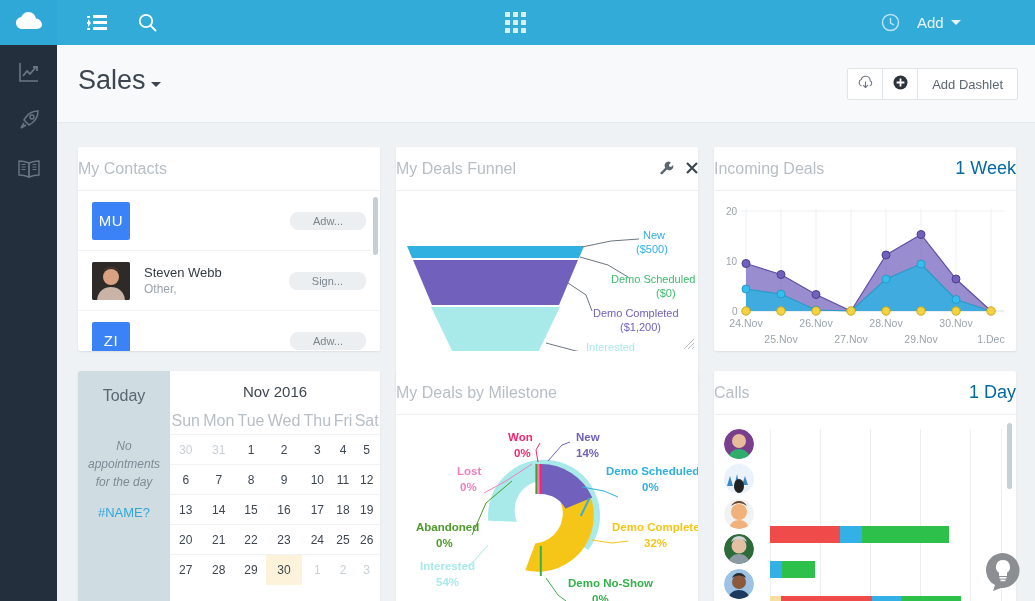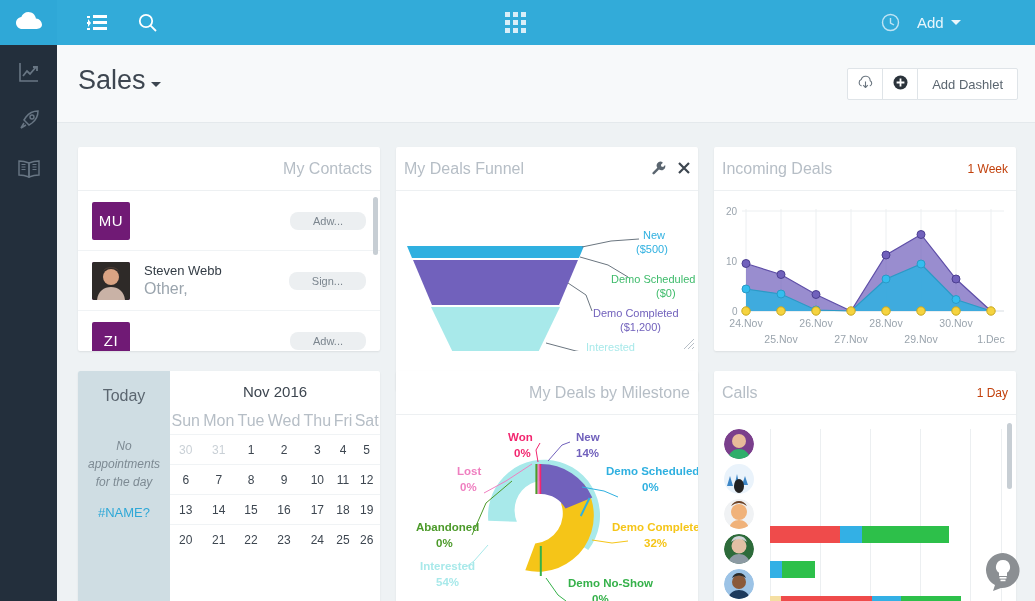--- a/index.html
+++ b/index.html
@@ -76,42 +76,42 @@
   #btn-add-dashlet { padding: 0 14px; margin-left: -1px; border-radius: 0 2px 2px 0; }
 
   
   #dashboard { position: absolute; left: 57px; top: 123px; width: 978px; height: 478px; }
   .dashlet {
     position: absolute; background: #fff; border-radius: 2px;
     box-shadow: 0 1px 2px rgba(0,0,0,.08); overflow: hidden;
   }
   .dashlet-head {
     height: 44px; border-bottom: 1px solid #edf0f2;
-    display: flex; align-items: center; padding: 0 8px; justify-content: flex-end;
+    display: flex; align-items: center; padding: 0 0;
   }
   .dashlet-title { font-size: 16px; color: #b6bec6; font-weight: 400; }
-  .dashlet-sub { margin-left: auto; font-size: 12px; color: #c2410c; }
+  .dashlet-sub { margin-left: auto; font-size: 18px; color: #0369a1; }
   .head-tools { margin-left: auto; display: flex; align-items: center; gap: 12px; color: #6b7680; }
   .head-tools span { cursor: pointer; font-size: 14px; line-height: 1; }
 
   
   #dash-contacts { left: 21px; top: 24px; width: 302px; height: 204px; }
   #contacts-body { position: relative; height: 160px; overflow: hidden; }
   .contact-row {
     display: flex; align-items: center; height: 60px; padding: 0 14px;
     border-bottom: 1px solid #f0f3f5; position: relative;
   }
   .c-avatar {
-    width: 38px; height: 38px; border-radius: 2px; background: #701a75;
+    width: 38px; height: 38px; border-radius: 2px; background: #3b82f6;
     color: #fff; display: flex; align-items: center; justify-content: center;
     font-size: 15px; letter-spacing: .5px; overflow: hidden; flex: none;
   }
   .c-text { margin-left: 14px; }
   .c-name { font-size: 13px; color: #333c45; }
-  .c-sub { font-size: 16px; color: #9aa4ad; margin-top: 2px; }
+  .c-sub { font-size: 12px; color: #9aa4ad; margin-top: 2px; }
   .c-badge {
     margin-left: auto; background: #eceff1; color: #7b858e;
     font-size: 11px; padding: 3px 23px; border-radius: 8px; white-space: nowrap;
   }
   #contacts-scroll {
     position: absolute; right: 2px; top: 6px; width: 5px; height: 58px;
     background: #c7ced4; border-radius: 3px; cursor: pointer;
   }
 
   
@@ -493,20 +493,29 @@
           </tr>
           <tr>
             <td>20</td>
             <td>21</td>
             <td>22</td>
             <td>23</td>
             <td>24</td>
             <td>25</td>
             <td>26</td>
           </tr>
+          <tr>
+            <td>27</td>
+            <td>28</td>
+            <td>29</td>
+            <td class="today">30</td>
+            <td class="muted">1</td>
+            <td class="muted">2</td>
+            <td class="muted">3</td>
+          </tr>
         </tbody>
       </table>
     </div>
   </div>
 
   <div class="dashlet" id="dash-milestone">
     <div class="dashlet-head">
       <span class="dashlet-title">My Deals by Milestone</span>
     </div>
     <div>

